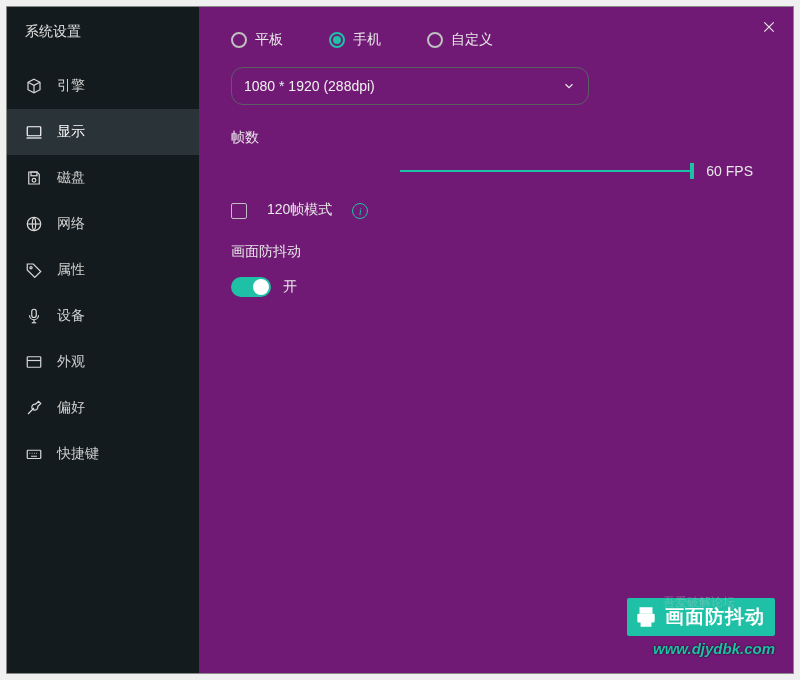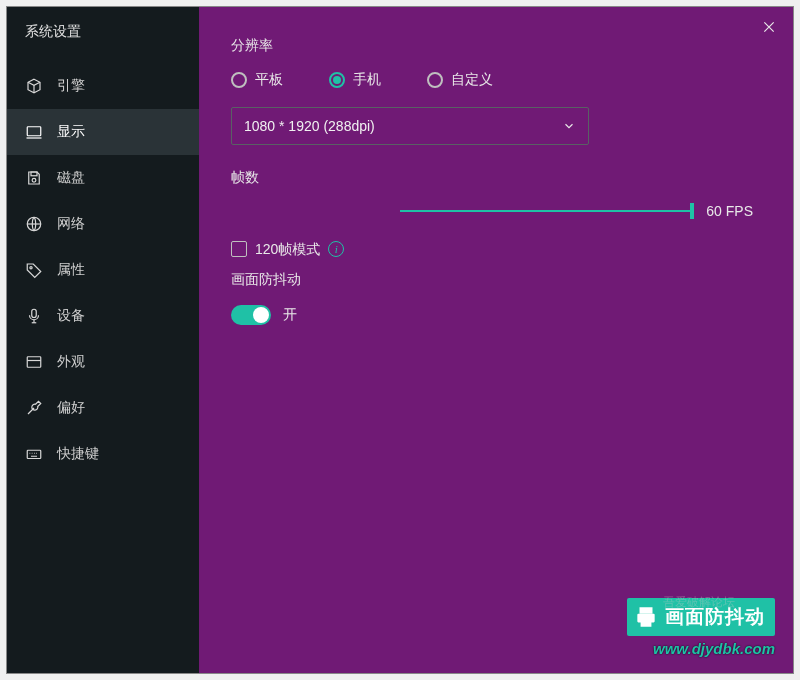--- a/index.html
+++ b/index.html
@@ -100,21 +100,21 @@
   }
   .radio.selected .circle { border-color: #1fc1a6; }
   .radio.selected .dot {
     width: 8px; height: 8px;
     border-radius: 50%;
     background: #1fc1a6;
   }
   
   .dropdown {
     border: 1px solid #596064;
-    border-radius: 2px;
+    border-radius: 12px;
     height: 38px;
     width: 358px;
     display: flex;
     align-items: center;
     padding: 0 12px;
     justify-content: space-between;
     cursor: pointer;
     color: #f0f0f0;
   }
   .dropdown svg { width: 14px; height: 14px; stroke: #e8e8e8; stroke-width: 2; fill: none; }
@@ -148,23 +148,23 @@
     height: 16px;
     background: #1fc1a6;
   }
   .slider-value {
     color: #e8e8e8;
     font-size: 14px;
   }
   
   .checkbox-row {
     display: flex;
-    align-items: flex-start;
-    gap: 8px;
-    margin-bottom: 12px;
+    align-items: flex-end;
+    gap: 20px;
+    margin-bottom: 24px;
     cursor: pointer;
   }
   .checkbox {
     width: 16px; height: 16px;
     border: 1.5px solid #bfbfbf;
     border-radius: 2px;
   }
   .info-icon {
     width: 16px; height: 16px;
     border: 1.5px solid #1fc1a6;
@@ -342,21 +342,20 @@
     </div>
   </div>
 
   <div class="main">
     <div class="close-btn">
       <svg viewBox="0 0 24 24">
           <path d="M5 5l14 14M19 5L5 19"></path>
         </svg>
     </div>
 
-    <div class="section-label">分辨率</div>
 
     <div class="radio-row">
       <div class="radio">
         <span class="circle">
             <span class="dot"></span>
           </span>
         <span>平板</span>
       </div>
       <div class="radio selected">
         <span class="circle">

